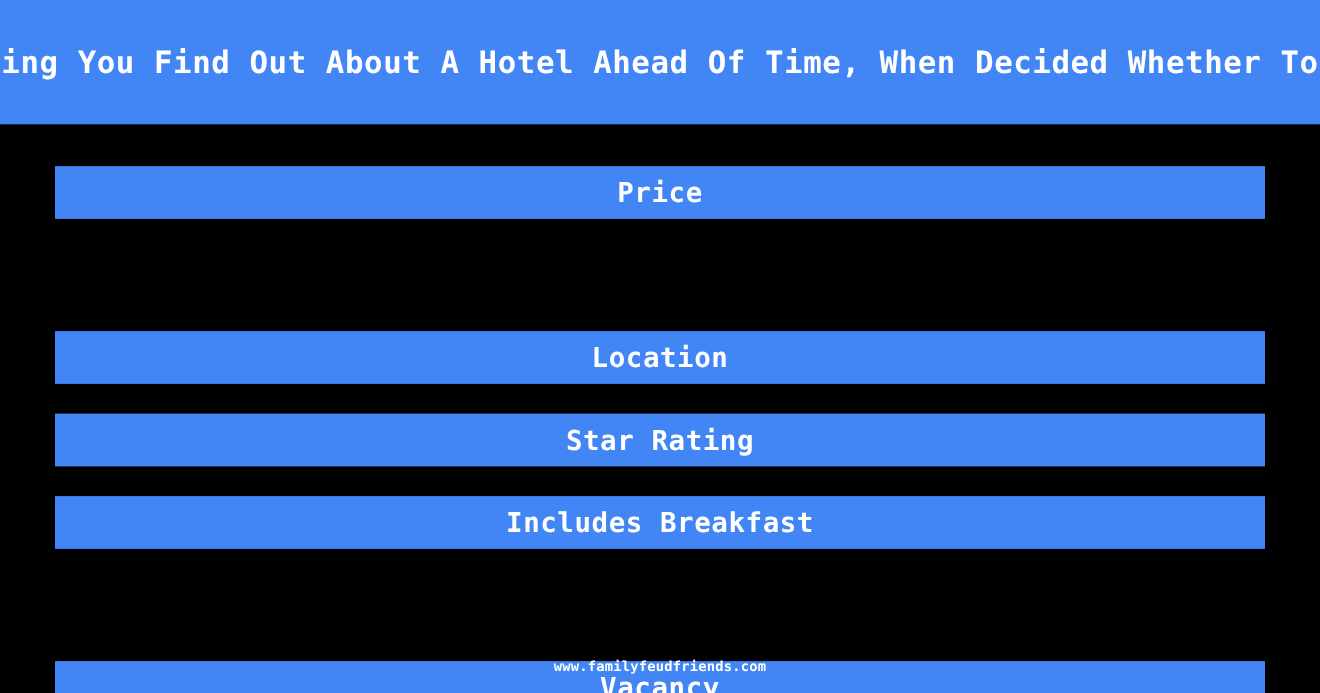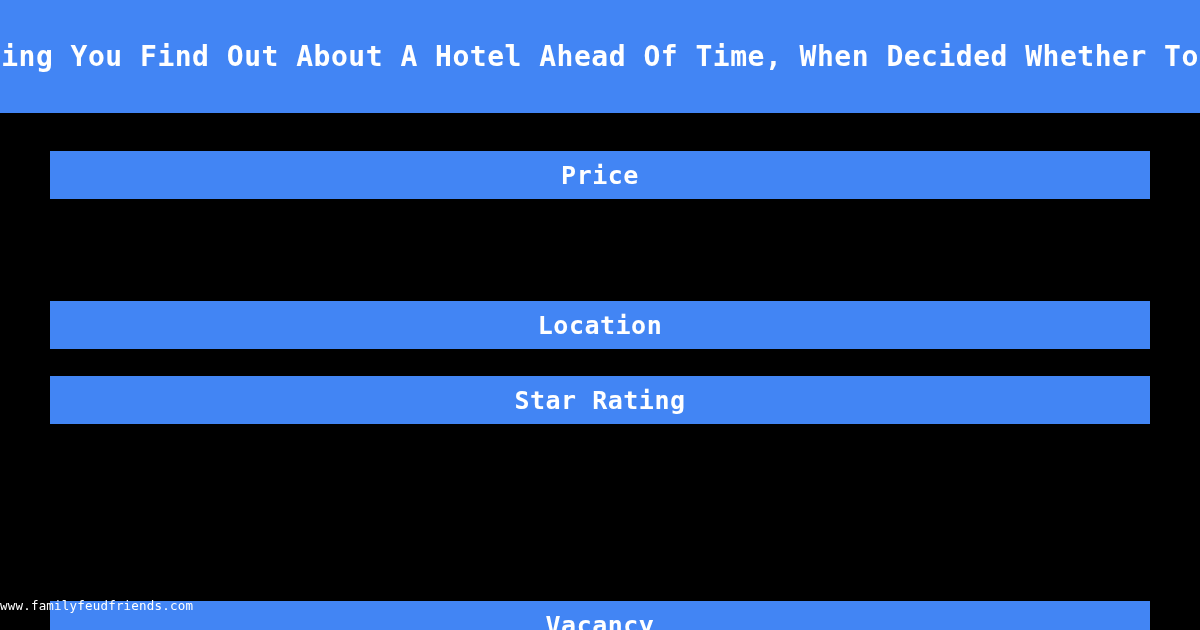--- a/index.html
+++ b/index.html
@@ -78,25 +78,25 @@
     white-space: nowrap;
     letter-spacing: 0.5px;
   }
 
   
   .watermark {
     position: absolute;
     left: 0;
     top: 600px;
     width: 1200px;
-    text-align: left;
+    text-align: center;
     color: #ffffff;
     font-family: "DejaVu Sans Mono", "Liberation Mono", monospace;
     font-size: 12.5px;
-    font-weight: normal;
+    font-weight: bold;
     line-height: 1;
     letter-spacing: 0.2px;
     z-index: 5;
     white-space: nowrap;
   }
 </style>
 </head>
 <body>
 
 <div id="page-root">
@@ -113,20 +113,23 @@
 
 
     <div class="answer-row" style="top:263px">
       <span class="answer-label">Star Rating</span>
     </div>
 
     <div class="answer-row" style="top:188px">
       <span class="answer-label">Location</span>
     </div>
 
+    <div class="answer-row" style="top:338px">
+      <span class="answer-label">Includes Breakfast</span>
+    </div>
 
 
     <div class="answer-row" style="top:488px">
       <span class="answer-label">Vacancy</span>
     </div>
 
   </div>
 
   <div class="watermark">www.familyfeudfriends.com</div>
 

